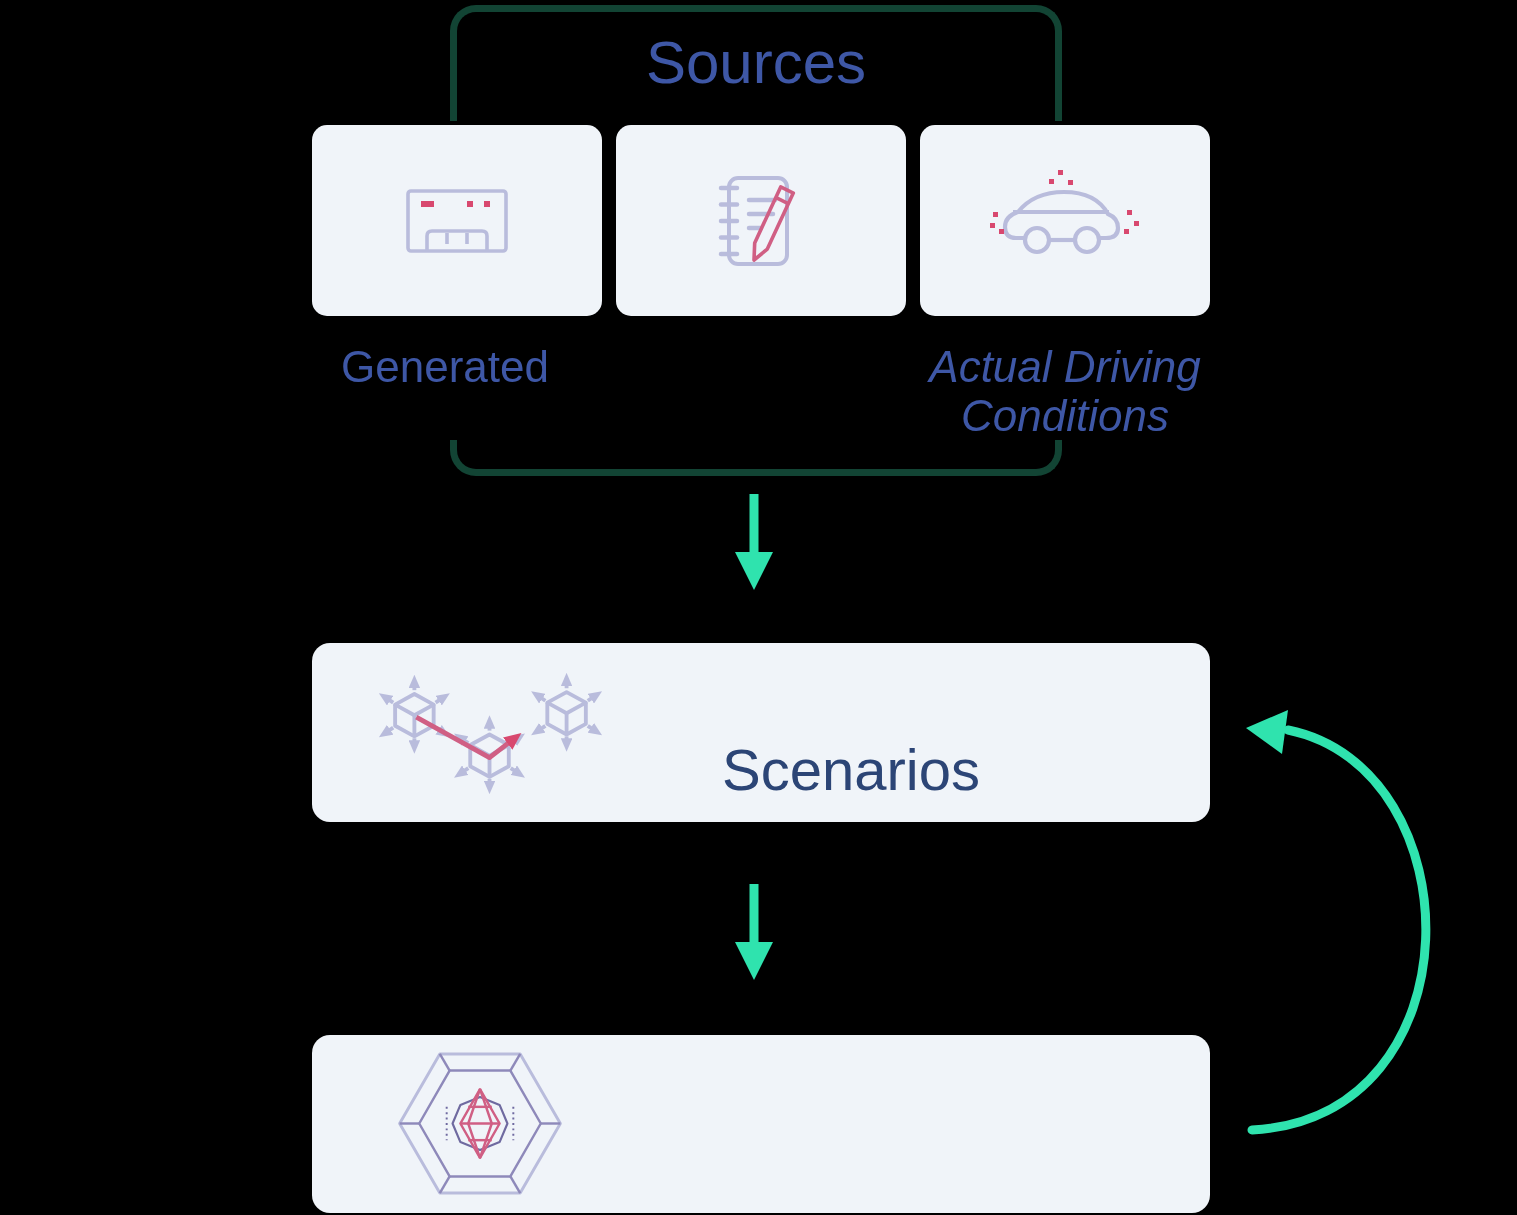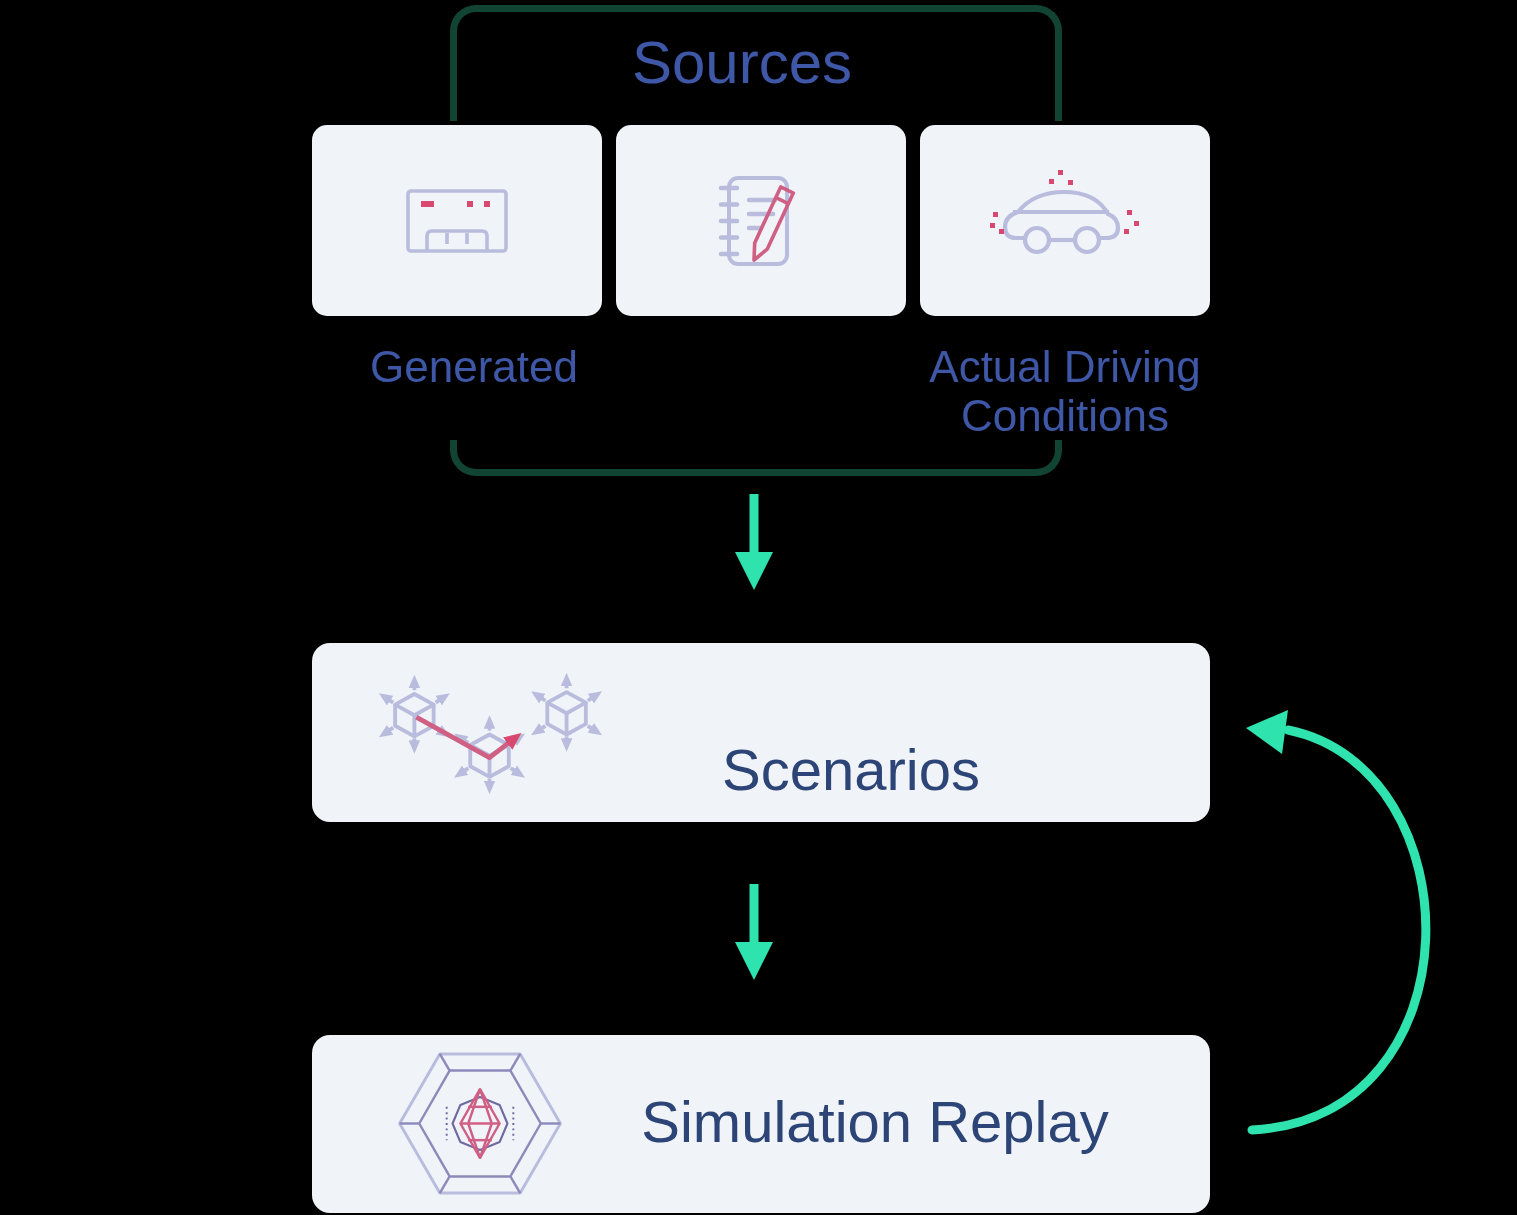--- a/index.html
+++ b/index.html
@@ -19,43 +19,43 @@
     border-bottom: none;
     border-radius: 26px 26px 0 0;
   }
   .bracket-bottom {
     position: absolute; left: 450px; top: 440px; width: 612px; height: 36px;
     border: 7px solid var(--bracket-green);
     border-top: none;
     border-radius: 0 0 26px 26px;
   }
   .sources-title {
-    position: absolute; left: 436px; top: 30px; width: 612px;
+    position: absolute; left: 450px; top: 30px; width: 612px;
     text-align: center;
     font-size: 60px; line-height: 66px;
     color: var(--label-blue);
   }
   .src-card {
     position: absolute; top: 125px; width: 290px; height: 191px;
     background: var(--card-bg);
     border-radius: 15px;
     display: flex; align-items: center; justify-content: center;
   }
   .card-1 { left: 312px; }
   .card-2 { left: 616px; }
   .card-3 { left: 920px; }
   .src-label {
     position: absolute; top: 342px;
     font-size: 44px; line-height: 49px;
     text-align: center;
     color: var(--label-blue);
   }
-  .label-1 { left: 329px; width: 290px; }
+  .label-1 { left: 300px; width: 290px; }
   .label-2 { left: 616px; width: 290px; }
-  .label-3 { left: 914px; width: 302px; }
+  .label-3 { left: 914px; width: 302px; font-style: italic; }
   .big-card {
     position: absolute; left: 312px; width: 898px;
     background: var(--card-bg);
     border-radius: 18px;
   }
   .scenarios-card { top: 643px; height: 179px; }
   .simulation-card { top: 1035px; height: 178px; }
   .card-title {
     position: absolute;
     font-size: 58px; line-height: 66px;
@@ -198,20 +198,19 @@
     </g>
     <g class="s-pink" stroke-width="2.5" stroke-linejoin="round">
       <path d="M100 50 L120 85 L100 120 L80 85 Z"></path>
       <path d="M100 50 L88 85 L100 120"></path>
       <path d="M100 50 L112 85 L100 120"></path>
       <path d="M80 85 H120"></path>
       <path d="M88 68 H112"></path>
       <path d="M88 102 H112"></path>
     </g>
   </svg>
-  <div class="card-title simulation-title">Simulation Replay</div>
 
   <svg class="abs" style="left:1230px; top:698px;" width="215" height="445" viewBox="0 0 215 445">
     <path class="s-mint" stroke-width="9" stroke-linecap="round" d="M22 432 C 250 420, 245 70, 58 32"></path>
     <polygon class="f-mint" points="16,30 58,12 52,56"></polygon>
   </svg>
 
 </div>
 
 </body></html>

